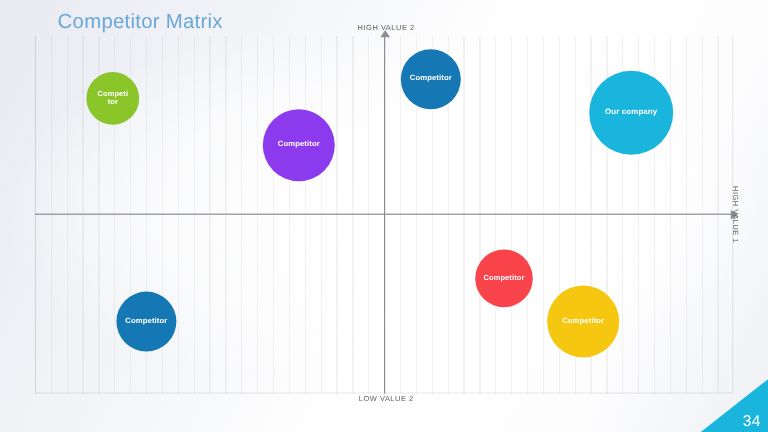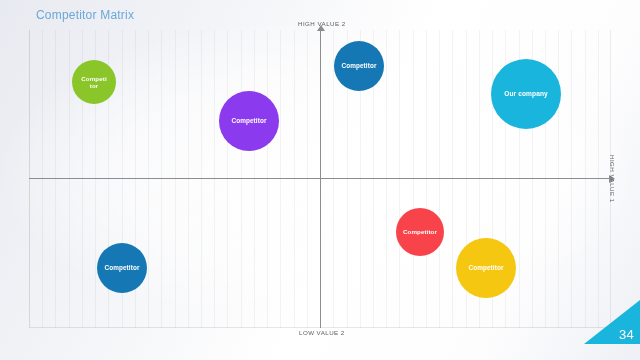--- a/index.html
+++ b/index.html
@@ -22,23 +22,23 @@
     position: absolute;
     inset: 0;
     background:
       radial-gradient(ellipse 70% 60% at 50% 48%, rgba(255,255,255,0.95) 0%, rgba(255,255,255,0.6) 45%, rgba(255,255,255,0) 72%),
       linear-gradient(115deg, #e8eaf1 0%, #f4f5f8 30%, #ffffff 55%, #fdfdfe 80%, #eef0f5 100%);
     pointer-events: none;
   }
 
   #slide-title {
     position: absolute;
-    left: 36px;
+    left: 48px;
     top: 8px;
-    font-size: 12px;
+    font-size: 17px;
     letter-spacing: 0.2px;
     color: #69a8d8;
     white-space: nowrap;
   }
 
   
   #plot {
     position: absolute;
     left: 29px;
     top: 30px;
@@ -142,21 +142,21 @@
     display: block;
     padding: 0 2px;
     font-weight: 700;
     letter-spacing: 0.1px;
   }
 
   
   #page-corner {
     position: absolute;
     right: 0;
-    bottom: 16px;
+    bottom: 0;
     width: 56px;
     height: 44px;
     overflow: hidden;
   }
   #page-corner-shape {
     position: absolute;
     right: 0;
     bottom: 0;
     width: 0;
     height: 0;

